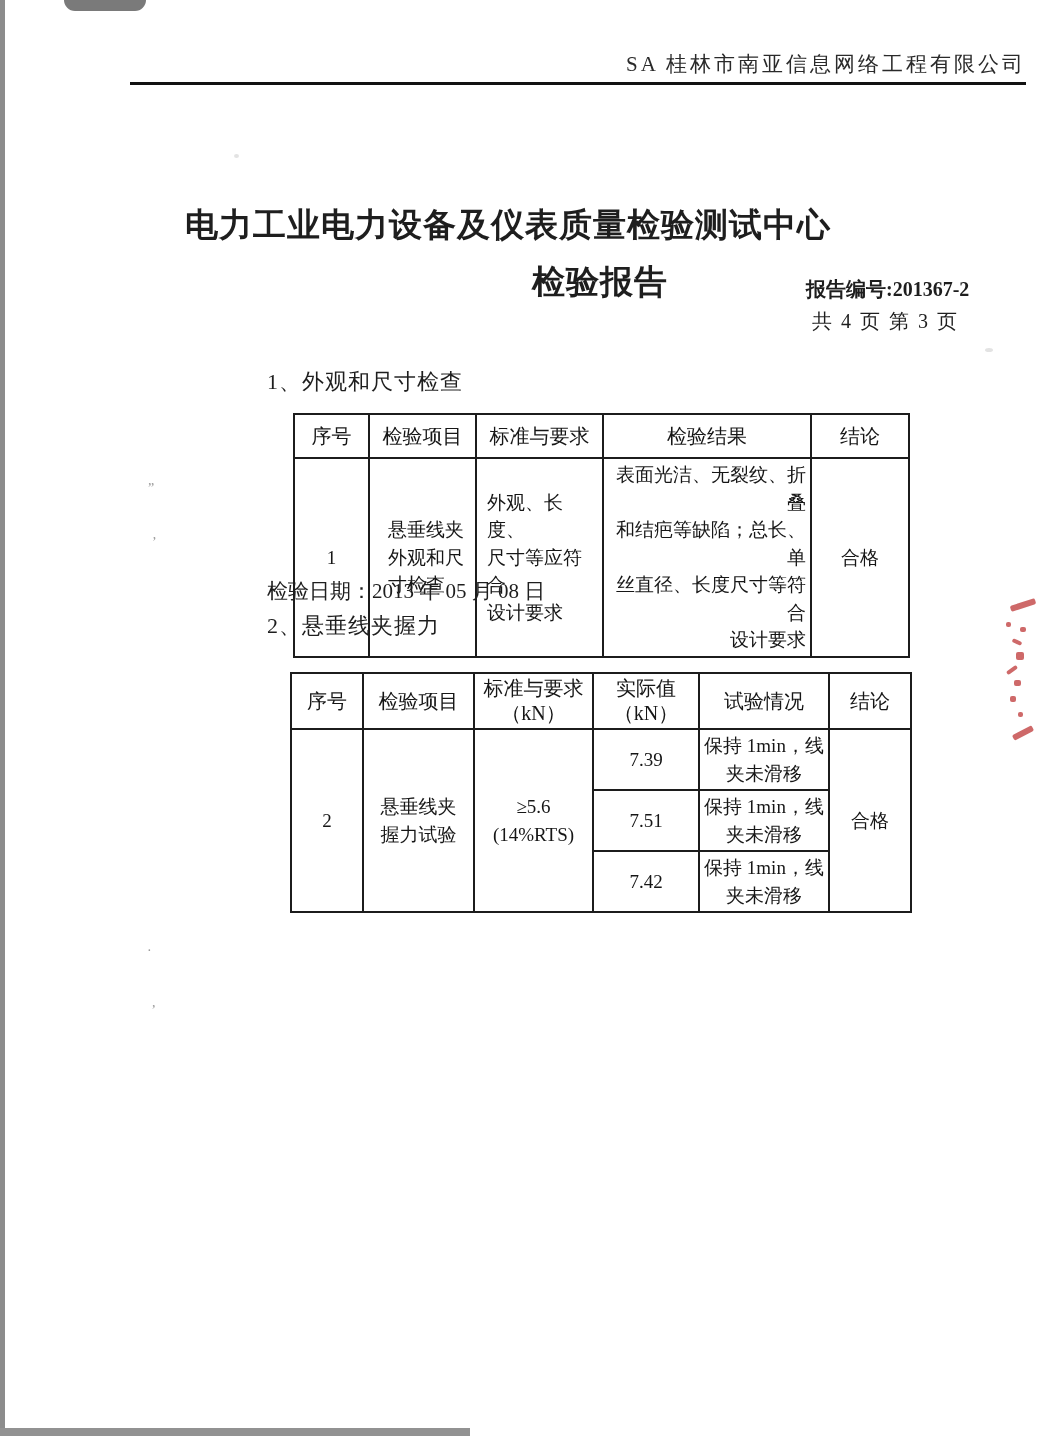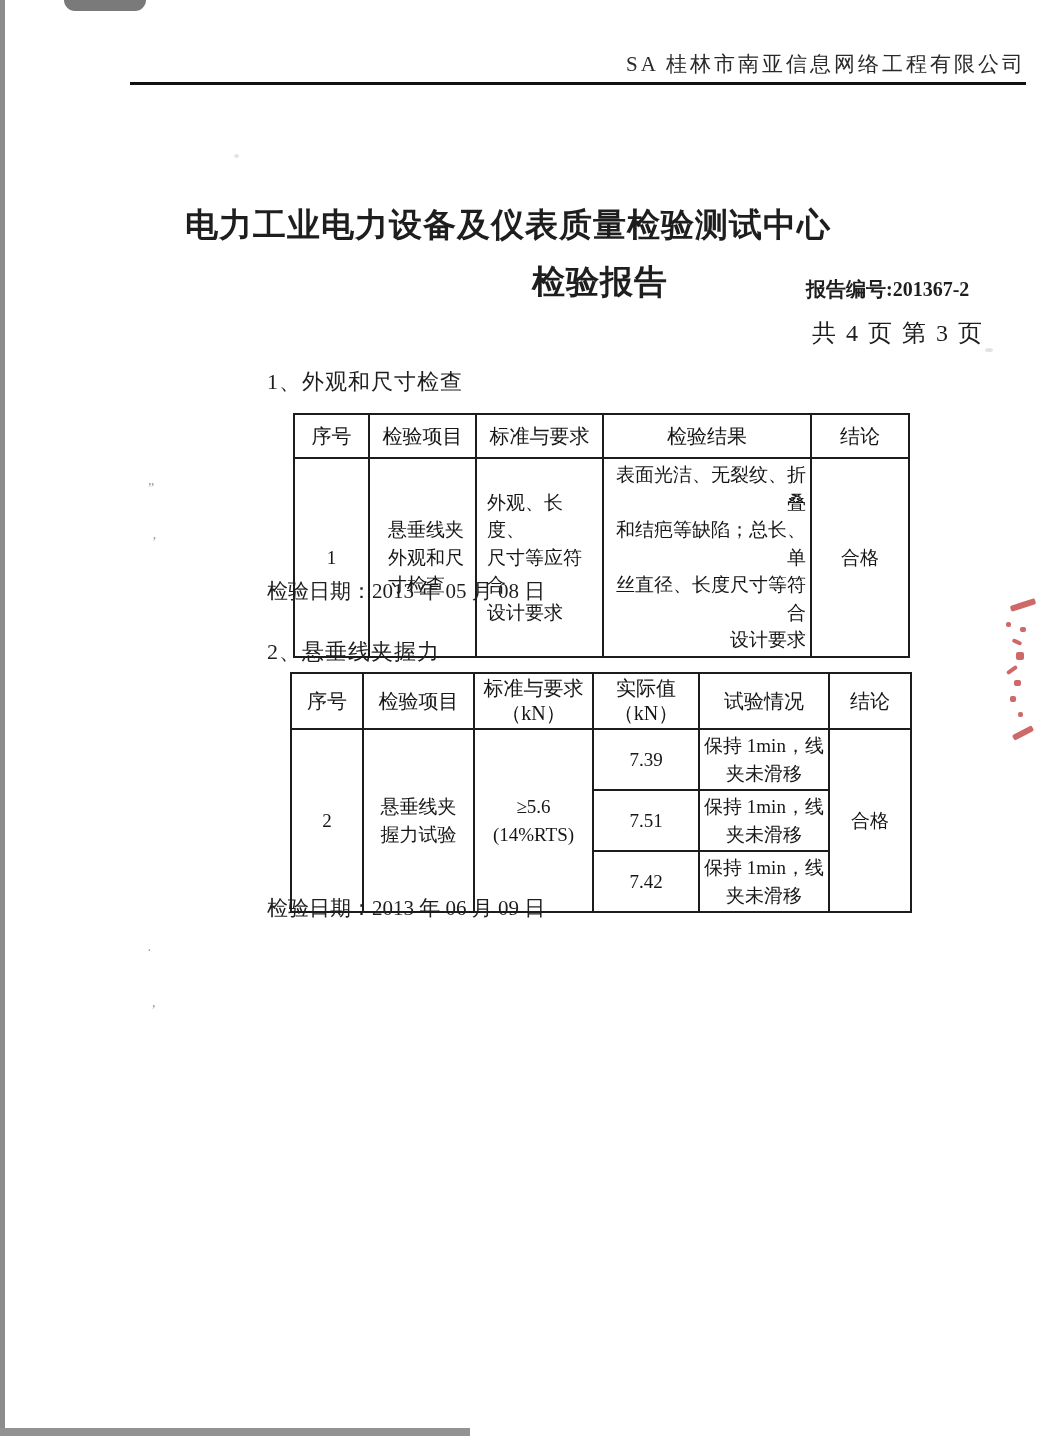--- a/index.html
+++ b/index.html
@@ -16,25 +16,25 @@
   .company{position:absolute;top:50px;right:26px;font-size:21px;letter-spacing:3px;
     white-space:nowrap;color:#2a2a2a;}
   .header-rule{position:absolute;left:130px;top:82px;width:896px;height:3px;background:#121212;}
   
   .title1{position:absolute;left:0;top:203px;width:1052px;text-align:center;
     font-size:33px;font-weight:bold;letter-spacing:1px;white-space:nowrap;
     transform:translateX(-18px);}
   .title2{position:absolute;left:508px;top:260px;font-size:33px;font-weight:bold;
     letter-spacing:1px;white-space:nowrap;margin-left:24px;}
   .report-no{position:absolute;left:806px;top:276px;font-size:20px;font-weight:bold;white-space:nowrap;text-align:center;}
-  .pagination{position:absolute;left:812px;top:317px;font-size:24px;white-space:nowrap;letter-spacing:2px;}
+  .pagination{position:absolute;left:812px;top:308px;font-size:20px;white-space:nowrap;letter-spacing:2px;}
   
   .sec-heading{position:absolute;left:267px;font-size:22px;letter-spacing:1px;white-space:nowrap;}
   #sec1-heading{top:346px;margin-top:21px;}
-  #sec2-heading{top:637px;text-align:right;}
+  #sec2-heading{top:611px;text-align:right;}
   .date-line{position:absolute;left:267px;font-size:21px;white-space:nowrap;}
   #date1{top:577px;}
   #date2{top:894px;}
   
   table{border-collapse:collapse;table-layout:fixed;position:absolute;
     font-family:"Liberation Serif","DejaVu Serif",serif;}
   #table1{left:293px;top:413px;width:615px;}
   #table2{left:290px;top:672px;width:620px;}
   th,td{border:2px solid #1c1c1c;font-size:19px;font-weight:normal;
     text-align:center;vertical-align:middle;padding:2px 4px;white-space:pre-line;
@@ -160,21 +160,20 @@
 夹未滑移</td>
       </tr>
       <tr class="sub-row">
         <td>7.42</td>
         <td>保持 1min，线
 夹未滑移</td>
       </tr>
     </tbody>
   </table>
 
-  <div id="date2" class="date-line">检验日期：2013 年 06 月 09 日</div>
 
   <div class="stamp">
     <i class="s1"></i>
       <i class="s2"></i>
       <i class="s3"></i>
       <i class="s4"></i>
       <i class="s5"></i>
     <i class="s6"></i>
       <i class="s7"></i>
       <i class="s8"></i>

